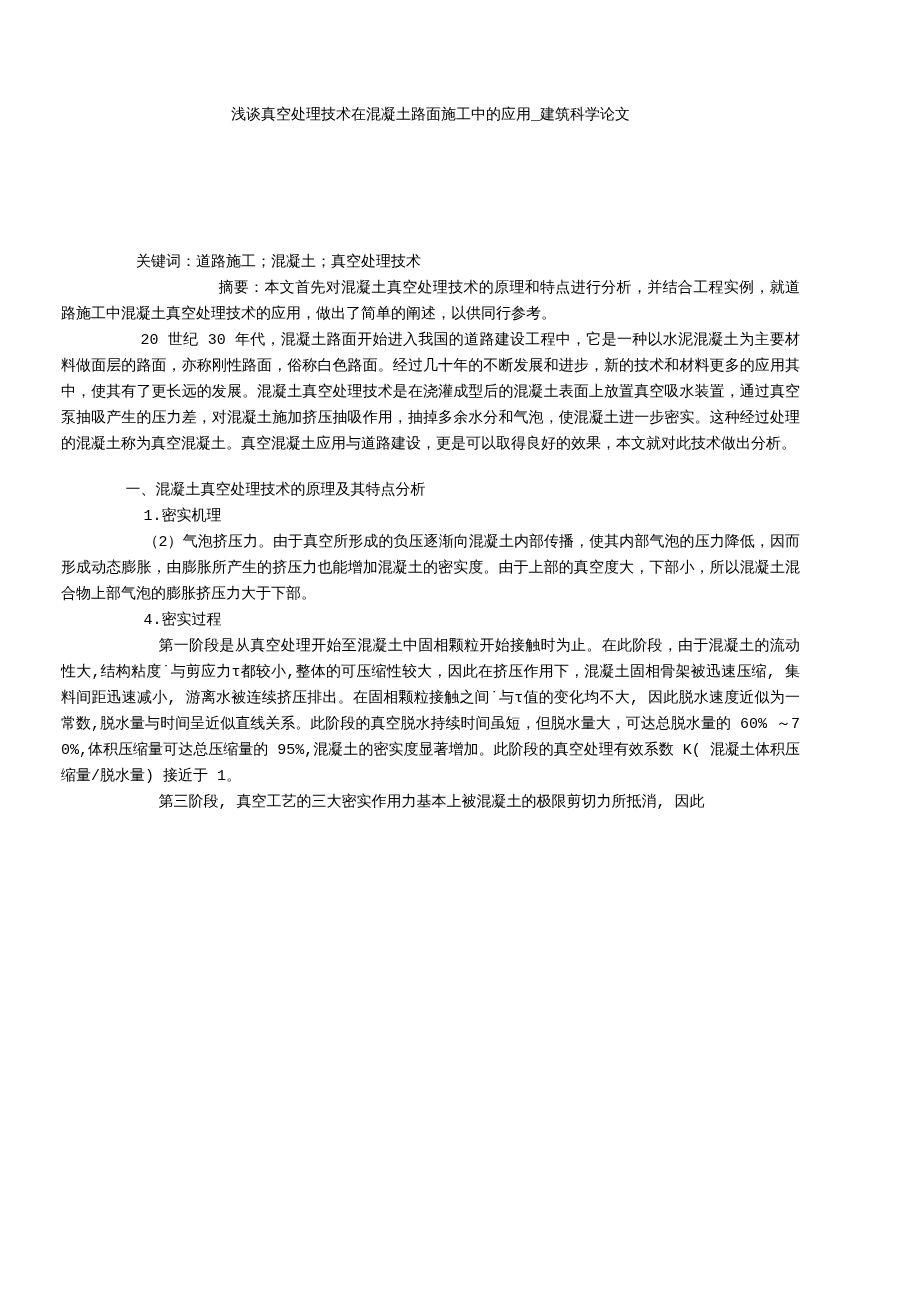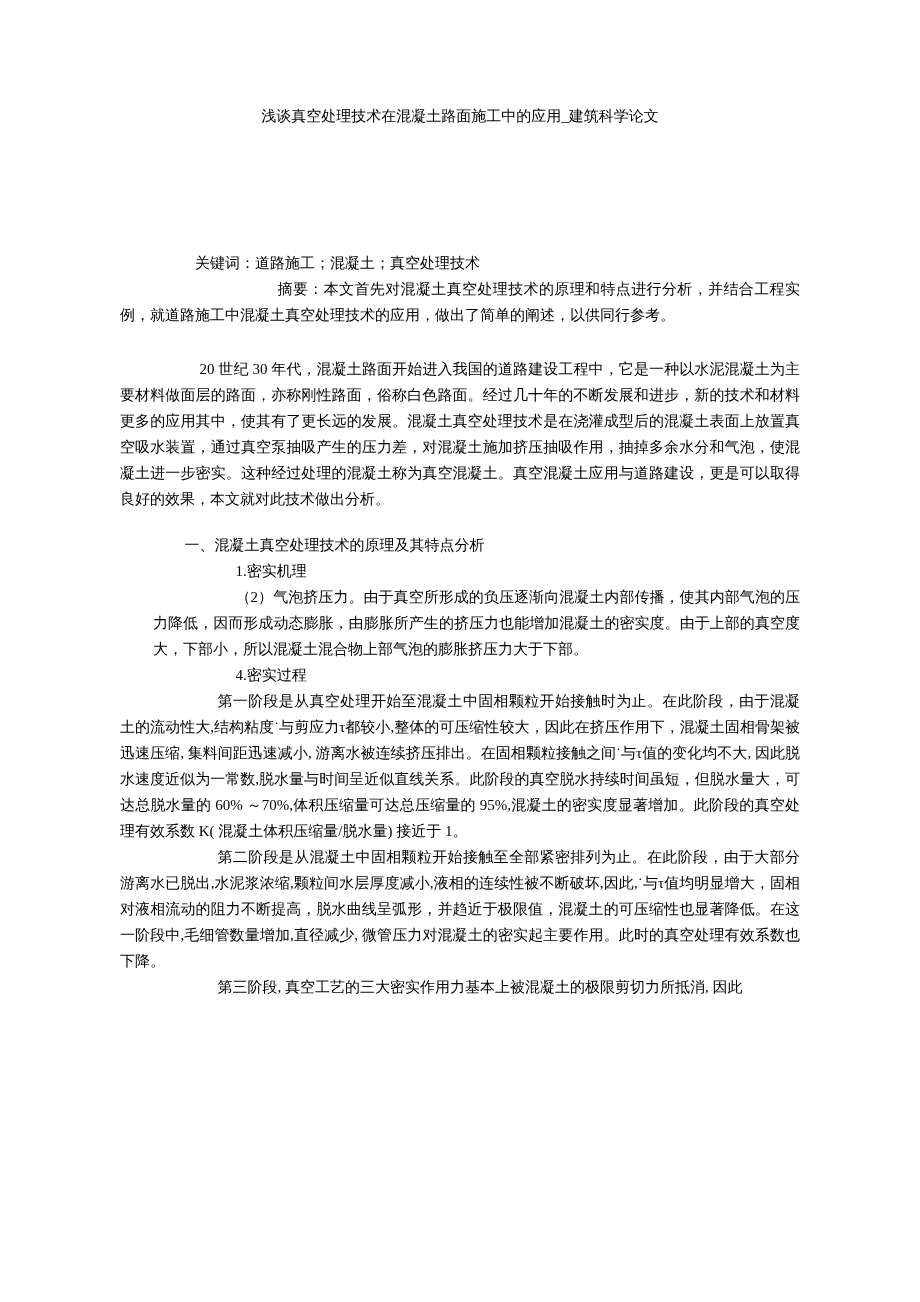--- a/index.html
+++ b/index.html
@@ -6,55 +6,54 @@
     margin: 0;
     padding: 0;
     background: #ffffff;
   }
   .page {
     position: relative;
     width: 920px;
     height: 1302px;
     box-sizing: border-box;
     background: #ffffff;
-    padding: 103px 120px 0 120px;
-    font-family: Liberation Serif, serif;
+    padding: 103px 120px 0 61px;
+    font-family: Liberation Mono, monospace;
     color: #000000;
     overflow: hidden;
   }
   .doc-title {
     font-size: 15px;
     font-weight: normal;
     text-align: center;
     margin: 0 0 121px 0;
     line-height: 26px;
   }
   .para {
     font-size: 15px;
     line-height: 26px;
     margin: 0;
     text-align: justify;
     word-break: break-all;
   }
   .ind-abstract { text-indent: 10.5em; }
   .ind-kw       { text-indent: 5em; }
-  .ind-intro    { text-indent: 5.3em; margin-top: 28px; }
+  .ind-intro    { text-indent: 5.3em; }
   .ind-h1       { text-indent: 4.3em; margin-top: 20px; }
-  .ind-sub      { text-indent: 5.5em; margin-left: 33px; }
+  .ind-sub      { text-indent: 5.5em; }
   .ind-stage    { text-indent: 6.5em; }
 </style>
 </head>
 <body>
 
 <div class="page">
   <h1 class="doc-title">浅谈真空处理技术在混凝土路面施工中的应用_建筑科学论文</h1>
 
   <p class="para ind-kw">关键词：道路施工；混凝土；真空处理技术</p>
   <p class="para ind-abstract">摘要：本文首先对混凝土真空处理技术的原理和特点进行分析，并结合工程实例，就道路施工中混凝土真空处理技术的应用，做出了简单的阐述，以供同行参考。</p>
   <p class="para ind-intro">20 世纪 30 年代，混凝土路面开始进入我国的道路建设工程中，它是一种以水泥混凝土为主要材料做面层的路面，亦称刚性路面，俗称白色路面。经过几十年的不断发展和进步，新的技术和材料更多的应用其中，使其有了更长远的发展。混凝土真空处理技术是在浇灌成型后的混凝土表面上放置真空吸水装置，通过真空泵抽吸产生的压力差，对混凝土施加挤压抽吸作用，抽掉多余水分和气泡，使混凝土进一步密实。这种经过处理的混凝土称为真空混凝土。真空混凝土应用与道路建设，更是可以取得良好的效果，本文就对此技术做出分析。</p>
   <p class="para ind-h1">一、混凝土真空处理技术的原理及其特点分析</p>
   <p class="para ind-sub">1.密实机理</p>
   <p class="para ind-sub">（2）气泡挤压力。由于真空所形成的负压逐渐向混凝土内部传播，使其内部气泡的压力降低，因而形成动态膨胀，由膨胀所产生的挤压力也能增加混凝土的密实度。由于上部的真空度大，下部小，所以混凝土混合物上部气泡的膨胀挤压力大于下部。</p>
   <p class="para ind-sub">4.密实过程</p>
   <p class="para ind-stage">第一阶段是从真空处理开始至混凝土中固相颗粒开始接触时为止。在此阶段，由于混凝土的流动性大,结构粘度˙与剪应力τ都较小,整体的可压缩性较大，因此在挤压作用下，混凝土固相骨架被迅速压缩, 集料间距迅速减小, 游离水被连续挤压排出。在固相颗粒接触之间˙与τ值的变化均不大, 因此脱水速度近似为一常数,脱水量与时间呈近似直线关系。此阶段的真空脱水持续时间虽短，但脱水量大，可达总脱水量的 60% ～70%,体积压缩量可达总压缩量的 95%,混凝土的密实度显著增加。此阶段的真空处理有效系数 K( 混凝土体积压缩量/脱水量) 接近于 1。</p>
-  <p class="para ind-stage">第二阶段是从混凝土中固相颗粒开始接触至全部紧密排列为止。在此阶段，由于大部分游离水已脱出,水泥浆浓缩,颗粒间水层厚度减小,液相的连续性被不断破坏,因此,˙与τ值均明显增大，固相对液相流动的阻力不断提高，脱水曲线呈弧形，并趋近于极限值，混凝土的可压缩性也显著降低。在这一阶段中,毛细管数量增加,直径减少, 微管压力对混凝土的密实起主要作用。此时的真空处理有效系数也下降。</p>
   <p class="para ind-stage">第三阶段, 真空工艺的三大密实作用力基本上被混凝土的极限剪切力所抵消, 因此</p>
 </div>
 
 </body></html>

